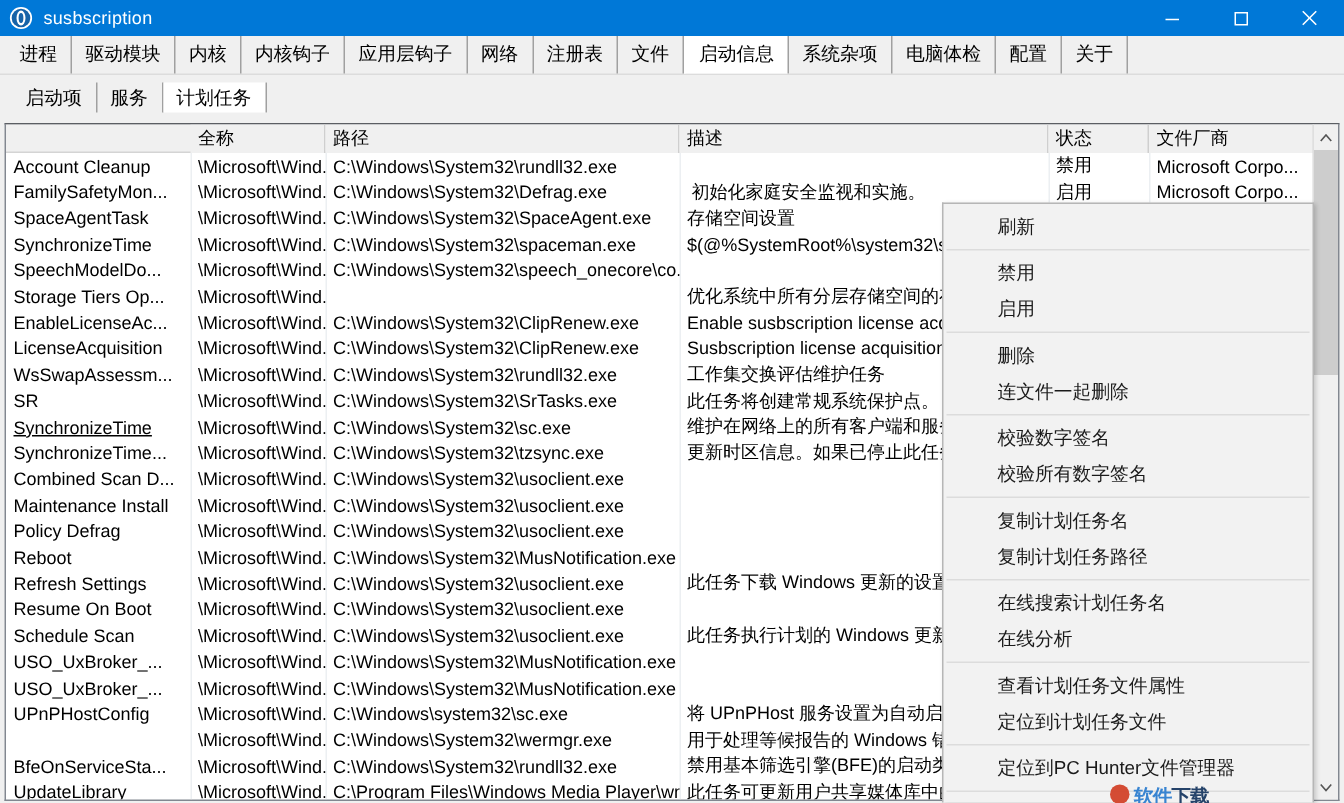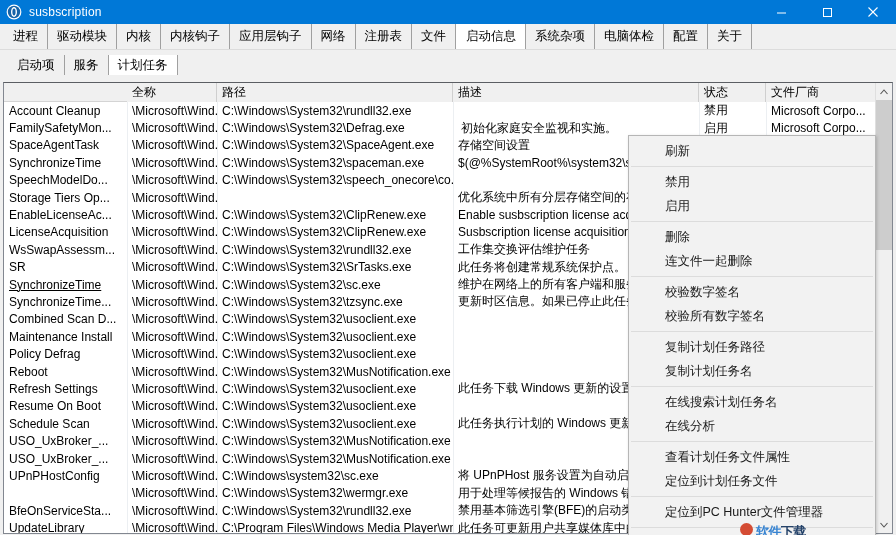--- a/index.html
+++ b/index.html
@@ -461,22 +461,22 @@
     <div class="ctx-sep"></div>
     <div class="ctx-item">禁用</div>
     <div class="ctx-item">启用</div>
     <div class="ctx-sep"></div>
     <div class="ctx-item">删除</div>
     <div class="ctx-item">连文件一起删除</div>
     <div class="ctx-sep"></div>
     <div class="ctx-item">校验数字签名</div>
     <div class="ctx-item">校验所有数字签名</div>
     <div class="ctx-sep"></div>
+    <div class="ctx-item">复制计划任务名</div>
     <div class="ctx-item">复制计划任务路径</div>
-    <div class="ctx-item">复制计划任务名</div>
     <div class="ctx-sep"></div>
     <div class="ctx-item">在线搜索计划任务名</div>
     <div class="ctx-item">在线分析</div>
     <div class="ctx-sep"></div>
     <div class="ctx-item">查看计划任务文件属性</div>
     <div class="ctx-item">定位到计划任务文件</div>
     <div class="ctx-sep"></div>
     <div class="ctx-item">定位到PC Hunter文件管理器</div>
     <div class="ctx-sep"></div>
     <div class="ctx-item">导出</div>

